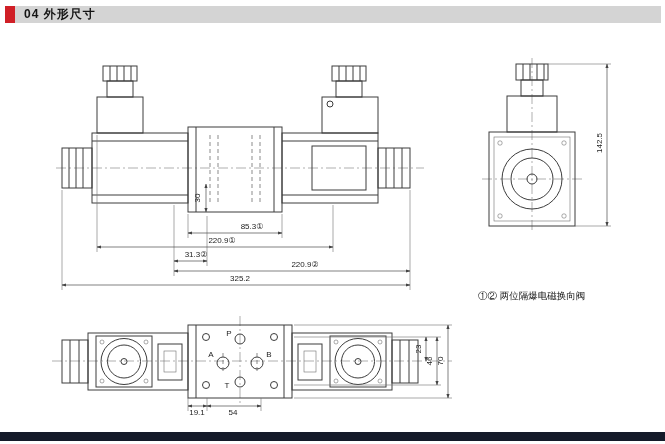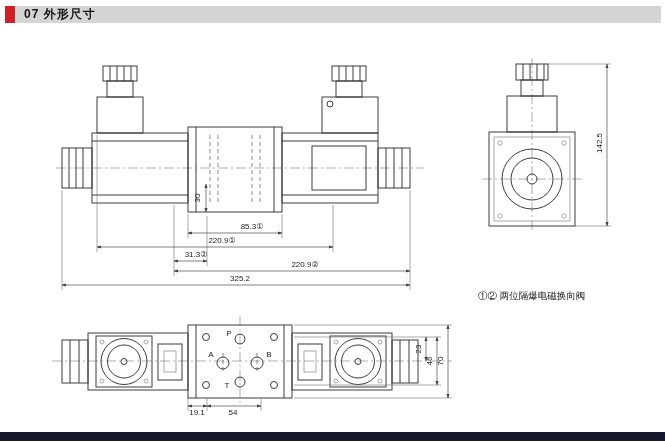--- a/index.html
+++ b/index.html
@@ -24,21 +24,21 @@
   text.porttxt { font-size:8px;  fill:#1c1c1c; font-family:"Liberation Sans", sans-serif; }
   text.notetxt { font-size:9.5px; fill:#111111; font-family:"Liberation Sans", sans-serif; }
 </style>
 </head>
 <body>
 
 <div class="page">
 
   <header class="section-bar">
     <span class="section-accent"></span>
-    <span class="section-title">07 外形尺寸</span>
+    <span class="section-title">04 外形尺寸</span>
   </header>
 
   <svg class="drawing" width="665" height="444" viewBox="0 0 665 444" xmlns="http://www.w3.org/2000/svg">
     <defs>
       <marker id="arr" viewBox="0 0 10 10" refX="9" refY="5" markerWidth="7" markerHeight="7" orient="auto-start-reverse">
         <path d="M0,1.5 L10,5 L0,8.5 z" fill="#444"></path>
       </marker>
     </defs>
 
     <g>

